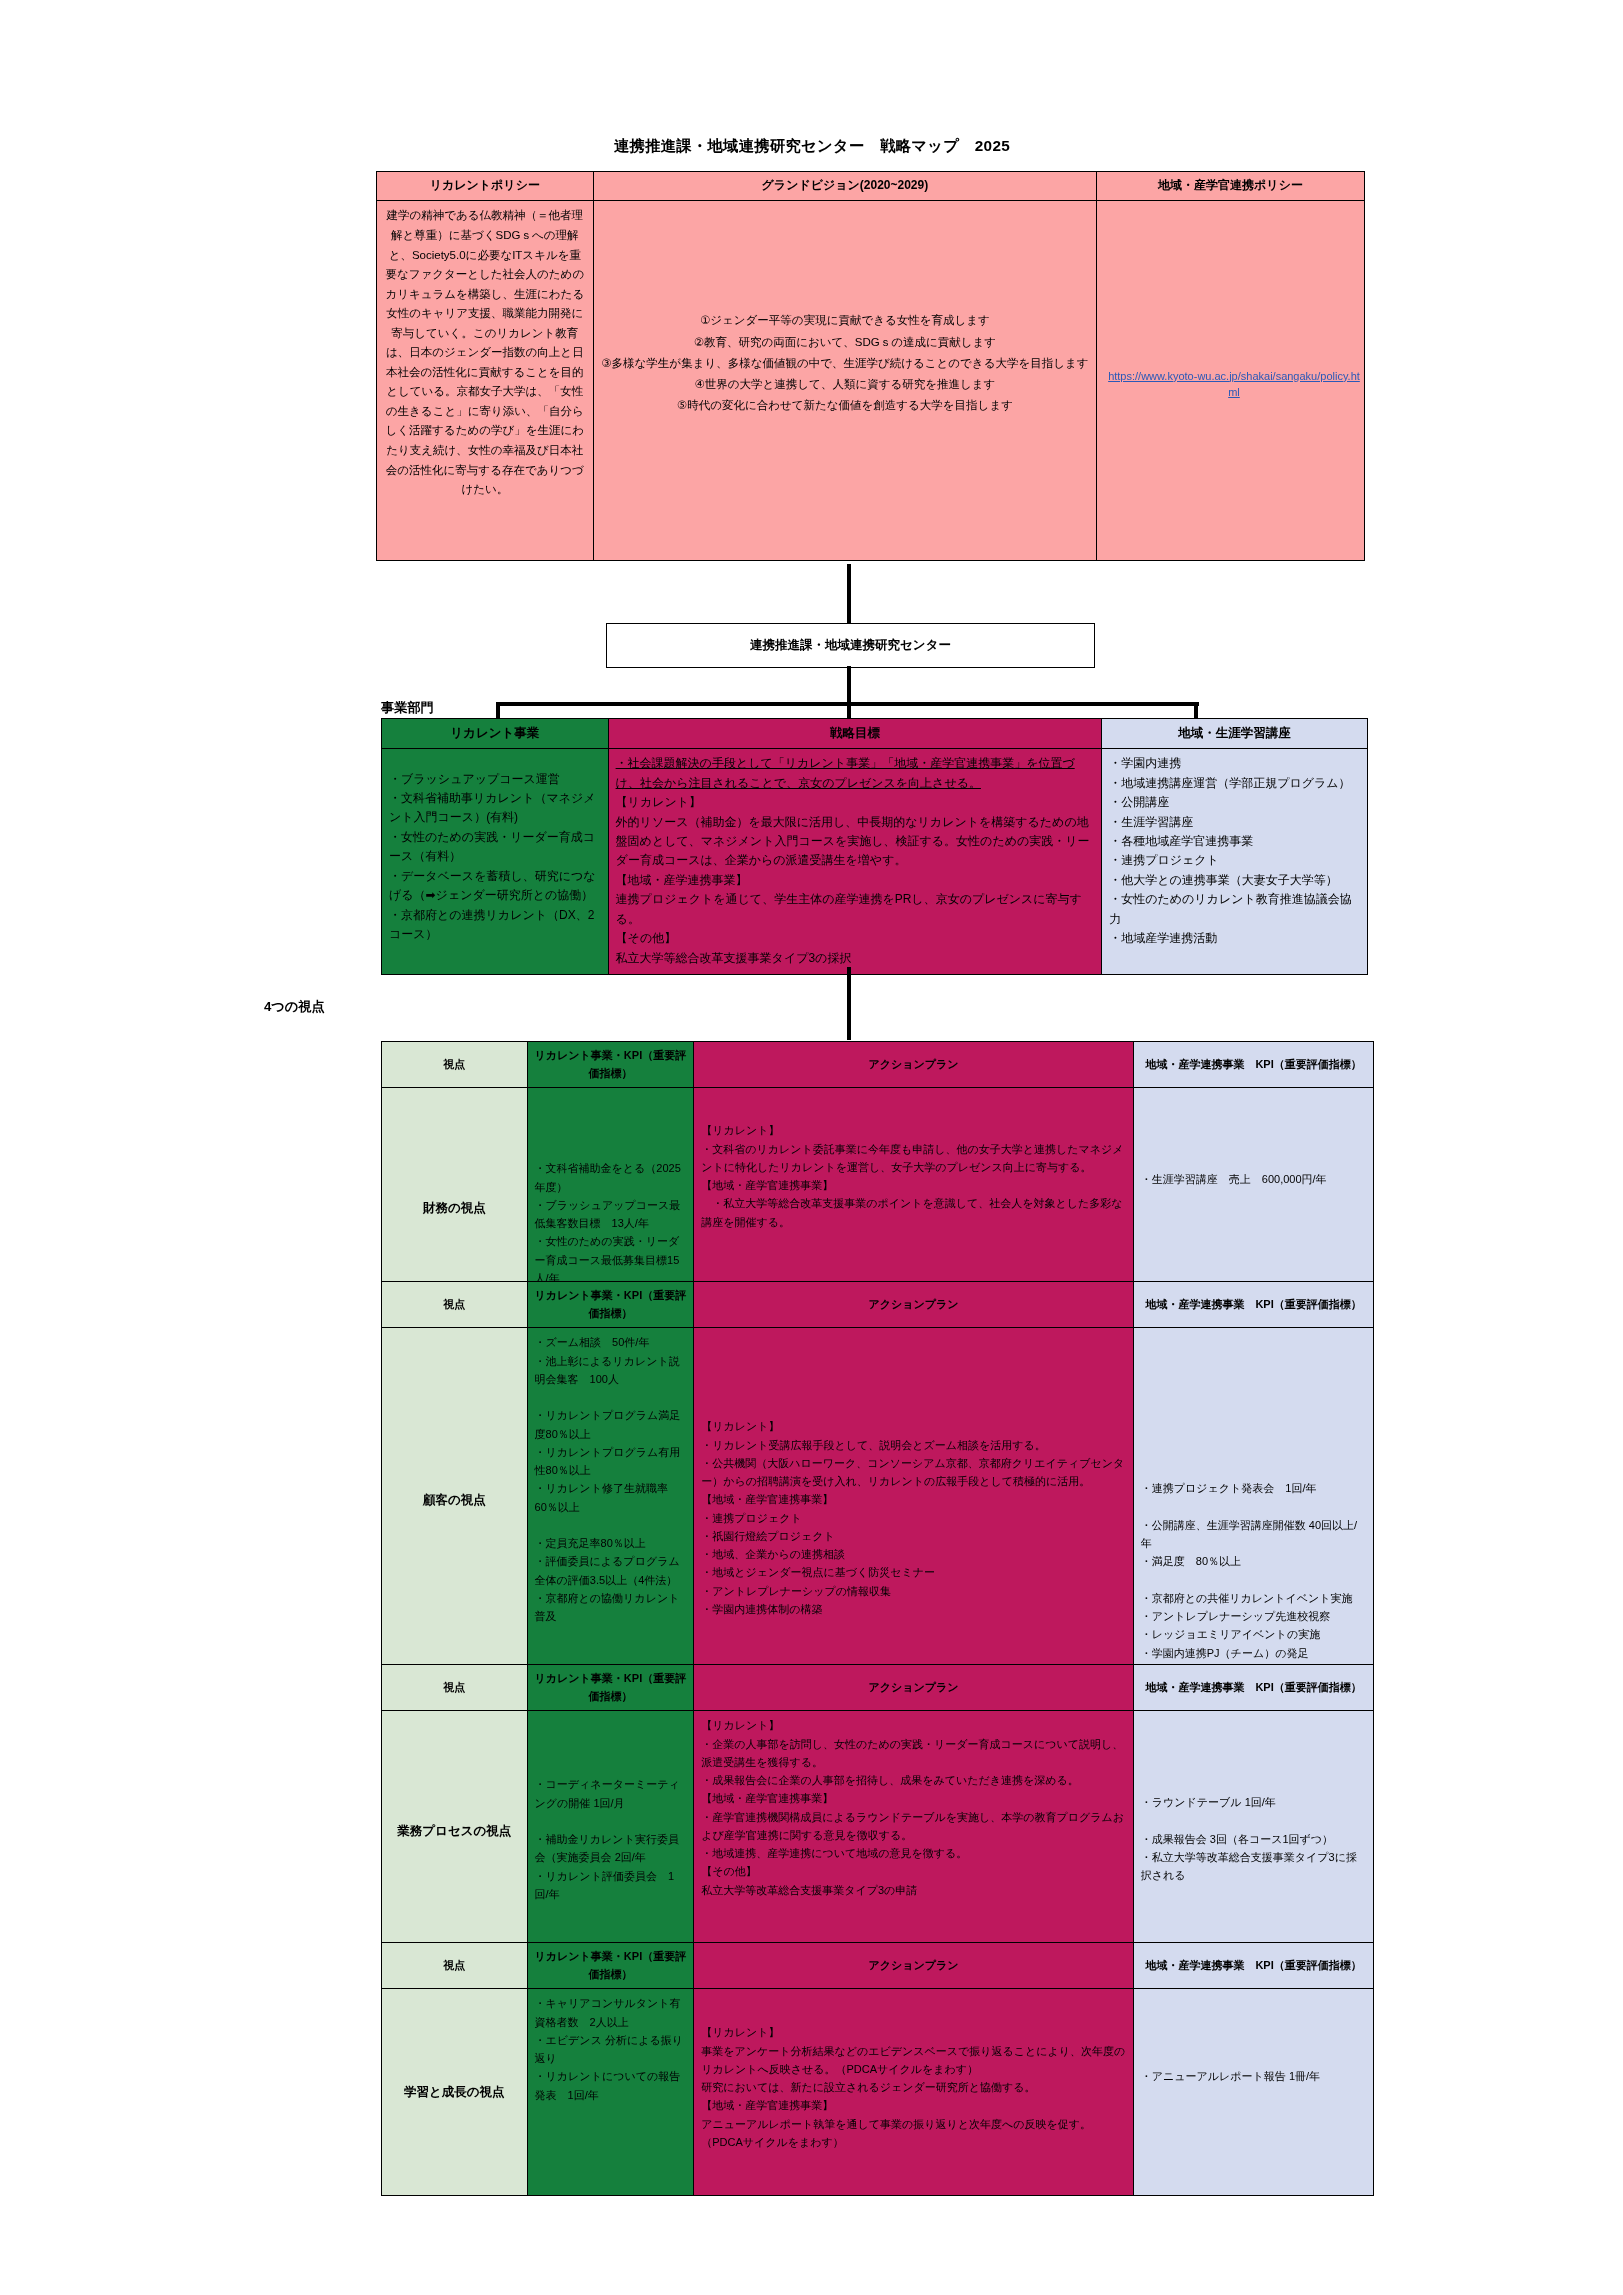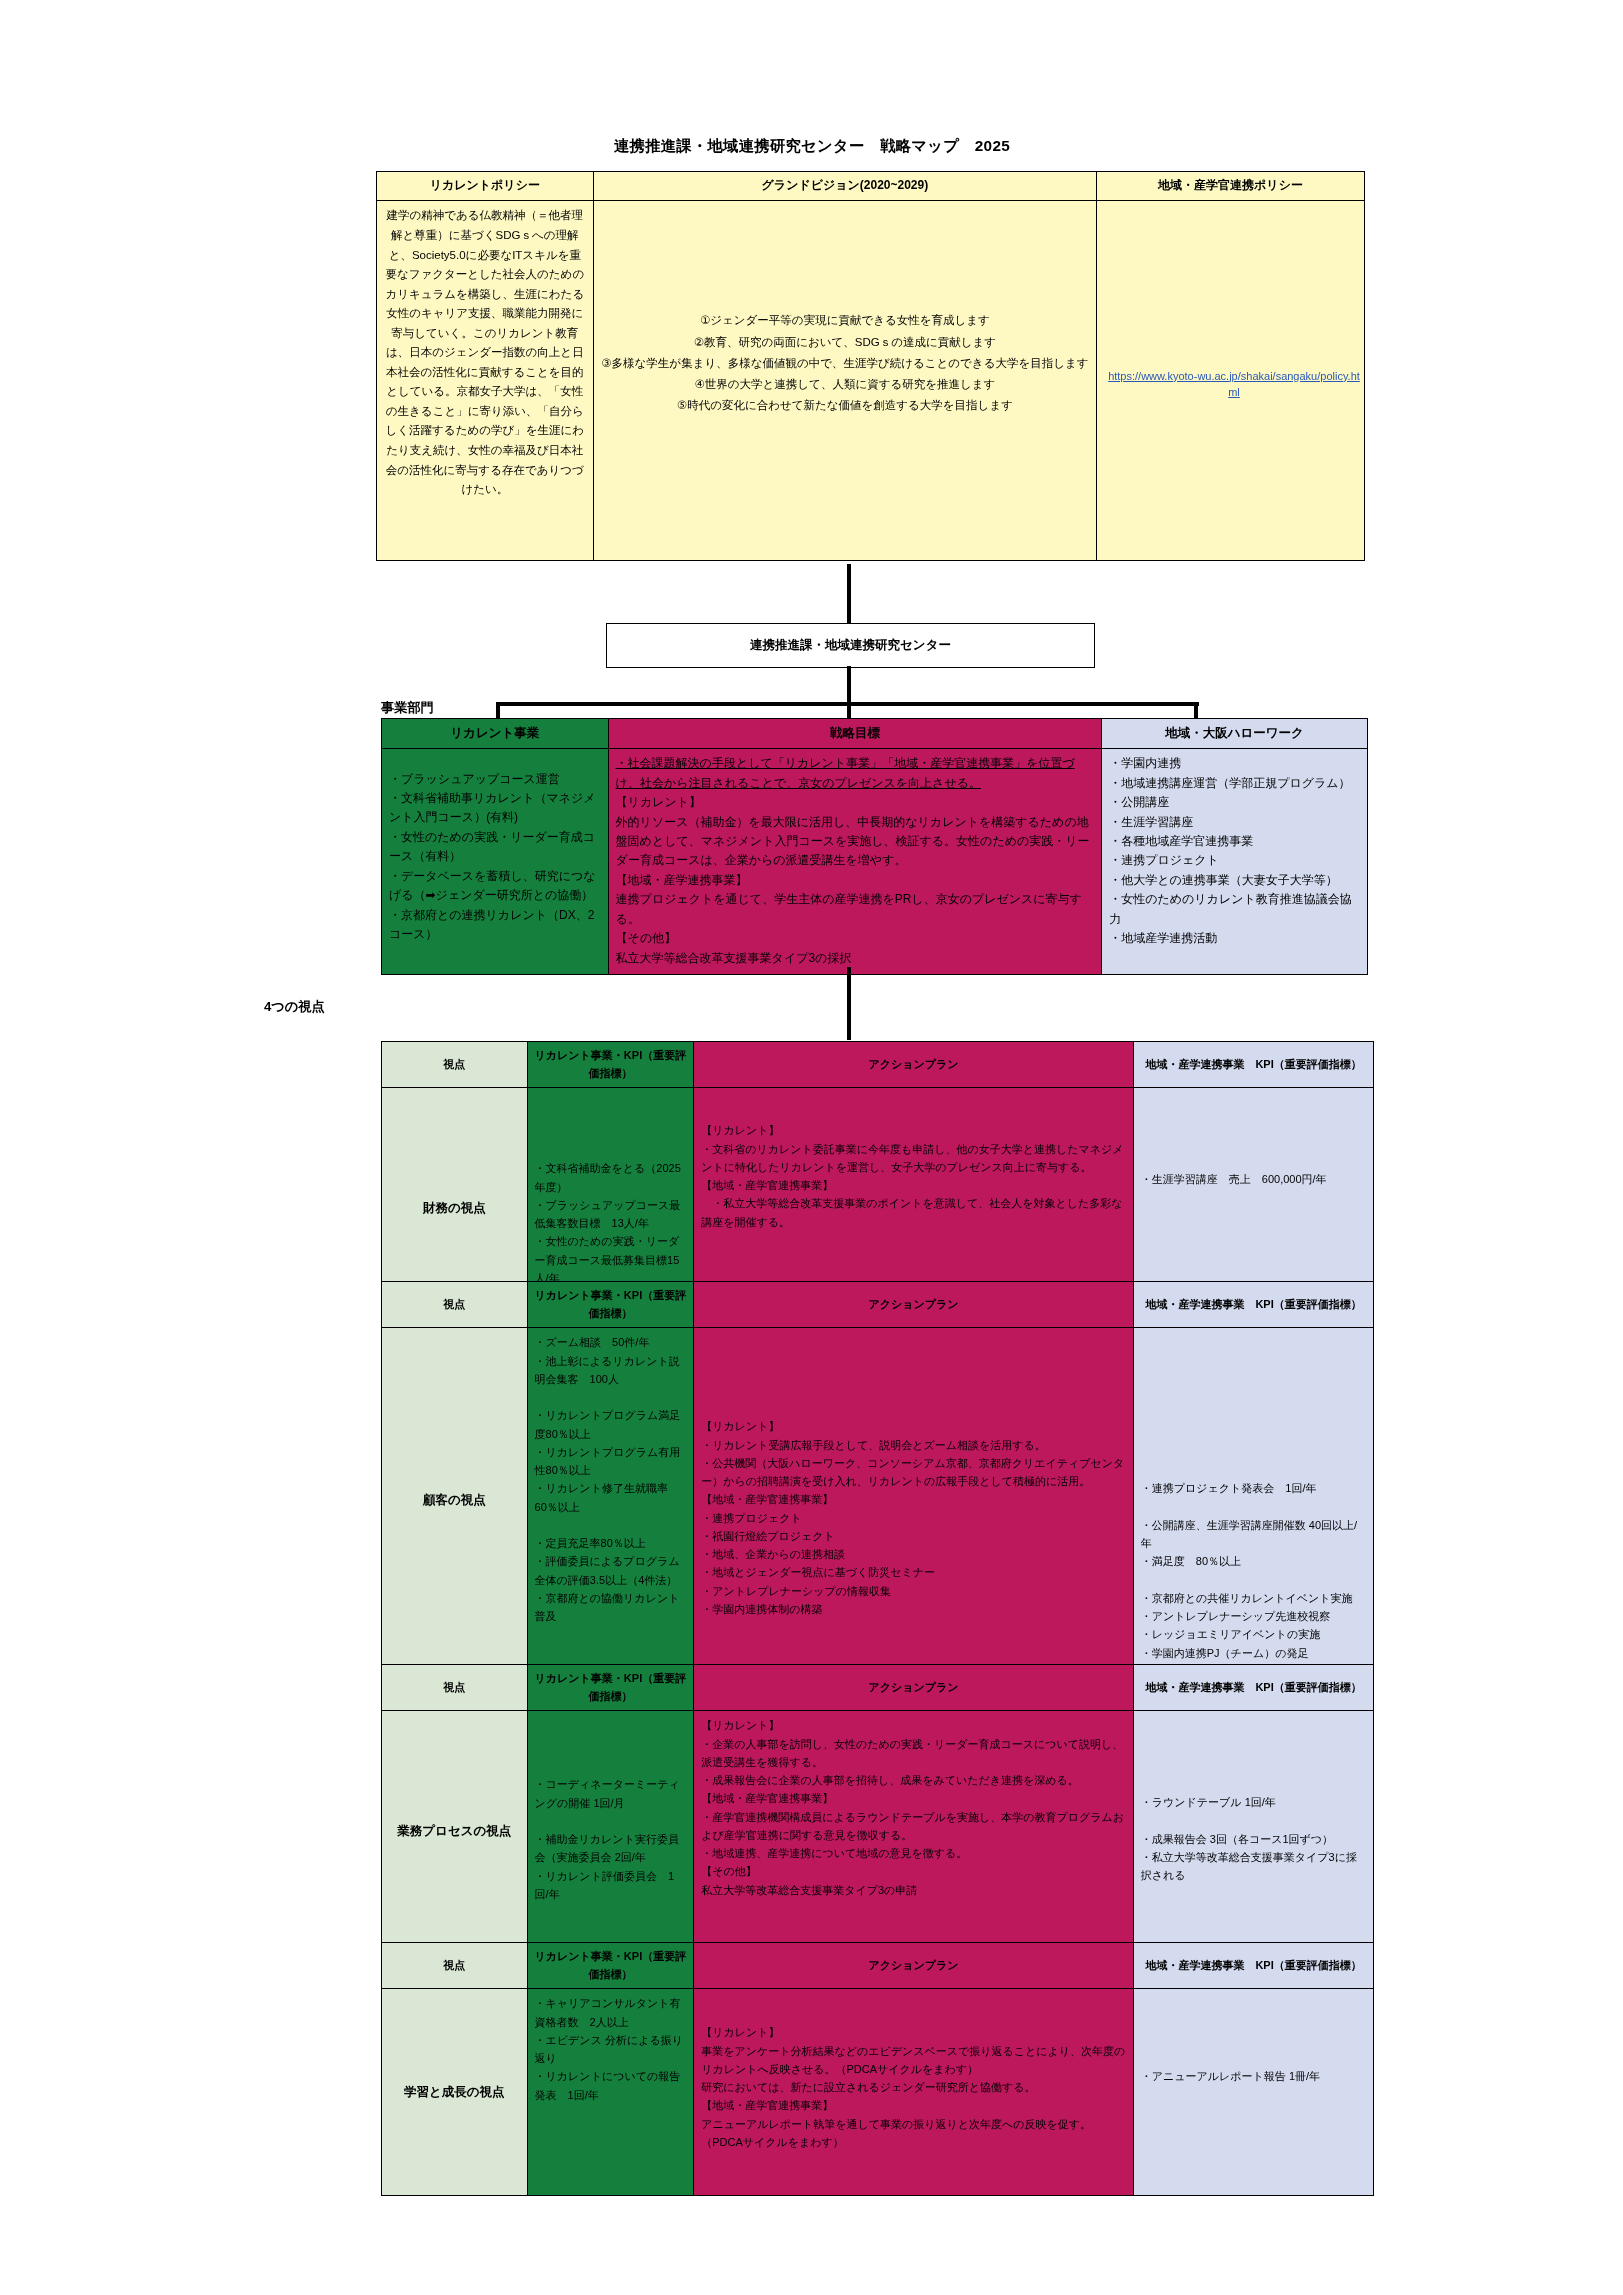--- a/index.html
+++ b/index.html
@@ -19,21 +19,21 @@
   }
   .tbl{border-collapse:collapse;table-layout:fixed;}
   .tbl td{border:0.7px solid #000;vertical-align:top;padding:5.6px 7px;font-size:12px;line-height:1.62;}
   .hdr{text-align:center;font-weight:bold;vertical-align:middle !important;padding:4.2px 2.8px !important;}
   .ctr{text-align:center;vertical-align:middle !important;font-weight:bold;}
   .p{margin:0;}
   .pink{background:#15803d;}
   .cream{background:#be185d;}
   .blue{background:#d4dbef;}
   .green{background:#d9e7d4;}
-  .white{background:#fef9c3;text-align:center;}
+  .white{background:#fca5a5;text-align:center;}
   .lnk{color:#2a59b8;text-decoration:underline;word-break:break-all;}
 
   
   #policy-table{position:absolute;left:376px;top:171px;width:971px;}
   #policy-table td.pc1{width:210px;}
   #policy-table td.pc2{width:497px;}
   #policy-table td.pc3{width:261px;}
   #policy-table td.body{height:348px;}
   .policy-text{font-size:11.5px;line-height:1.70;}
   .vision-list{font-size:11.5px;line-height:1.85;}
@@ -131,21 +131,21 @@
   <div class="vline" style="left:847px;top:702px;height:16.7px;"></div>
   <div class="vline" style="left:1194px;top:702px;height:16.7px;"></div>
 
   <div class="sec-label" id="label-jigyo">事業部門</div>
 
   <table class="tbl" id="dept-table">
     <tbody>
         <tr>
       <td class="c1 hdr pink">リカレント事業</td>
       <td class="c2 hdr cream">戦略目標</td>
-      <td class="c3 hdr blue">地域・大阪ハローワーク</td>
+      <td class="c3 hdr blue">地域・生涯学習講座</td>
     </tr>
     <tr>
       <td class="c1 body pink">
         <div style="height:15.3px"></div>
         <p class="p">・ブラッシュアップコース運営</p>
         <p class="p">・文科省補助事リカレント（マネジメント入門コース）(有料)</p>
         <p class="p">・女性のための実践・リーダー育成コース（有料）</p>
         <p class="p">・データベースを蓄積し、研究につなげる（➡ジェンダー研究所との協働）</p>
         <p class="p">・京都府との連携リカレント（DX、2コース）</p>
       </td>

